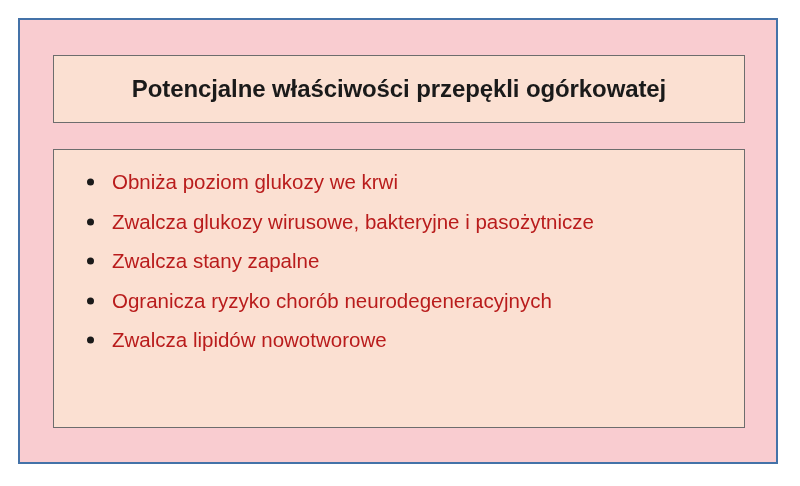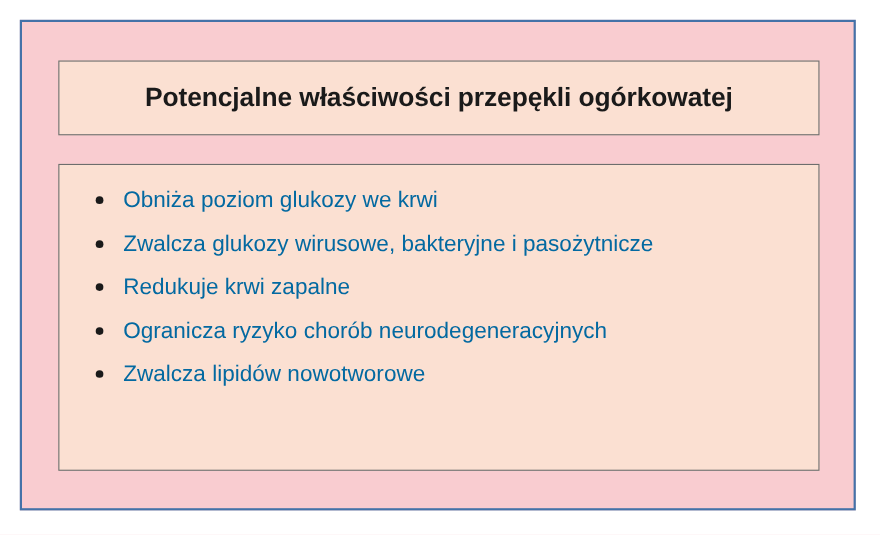--- a/index.html
+++ b/index.html
@@ -56,21 +56,21 @@
   }
   ul.bullets {
     list-style: none;
     margin: 0;
     padding: 0;
   }
   ul.bullets li {
     position: relative;
     padding-left: 32px;
     font-size: 20.5px;
-    color: #0369a1;
+    color: #b91c1c;
     line-height: 1.0;
     margin-bottom: 19px;
     white-space: nowrap;
   }
   ul.bullets li .bullet-dot {
     position: absolute;
     left: 7px;
     top: 50%;
     transform: translateY(-50%);
     width: 7px;
@@ -94,21 +94,21 @@
       <li>
         <span class="bullet-dot"></span>
         <span>Obniża poziom glukozy we krwi</span>
       </li>
       <li>
         <span class="bullet-dot"></span>
         <span>Zwalcza glukozy wirusowe, bakteryjne i pasożytnicze</span>
       </li>
       <li>
         <span class="bullet-dot"></span>
-        <span>Redukuje krwi zapalne</span>
+        <span>Zwalcza stany zapalne</span>
       </li>
       <li>
         <span class="bullet-dot"></span>
         <span>Ogranicza ryzyko chorób neurodegeneracyjnych</span>
       </li>
       <li>
         <span class="bullet-dot"></span>
         <span>Zwalcza lipidów nowotworowe</span>
       </li>
     </ul>

